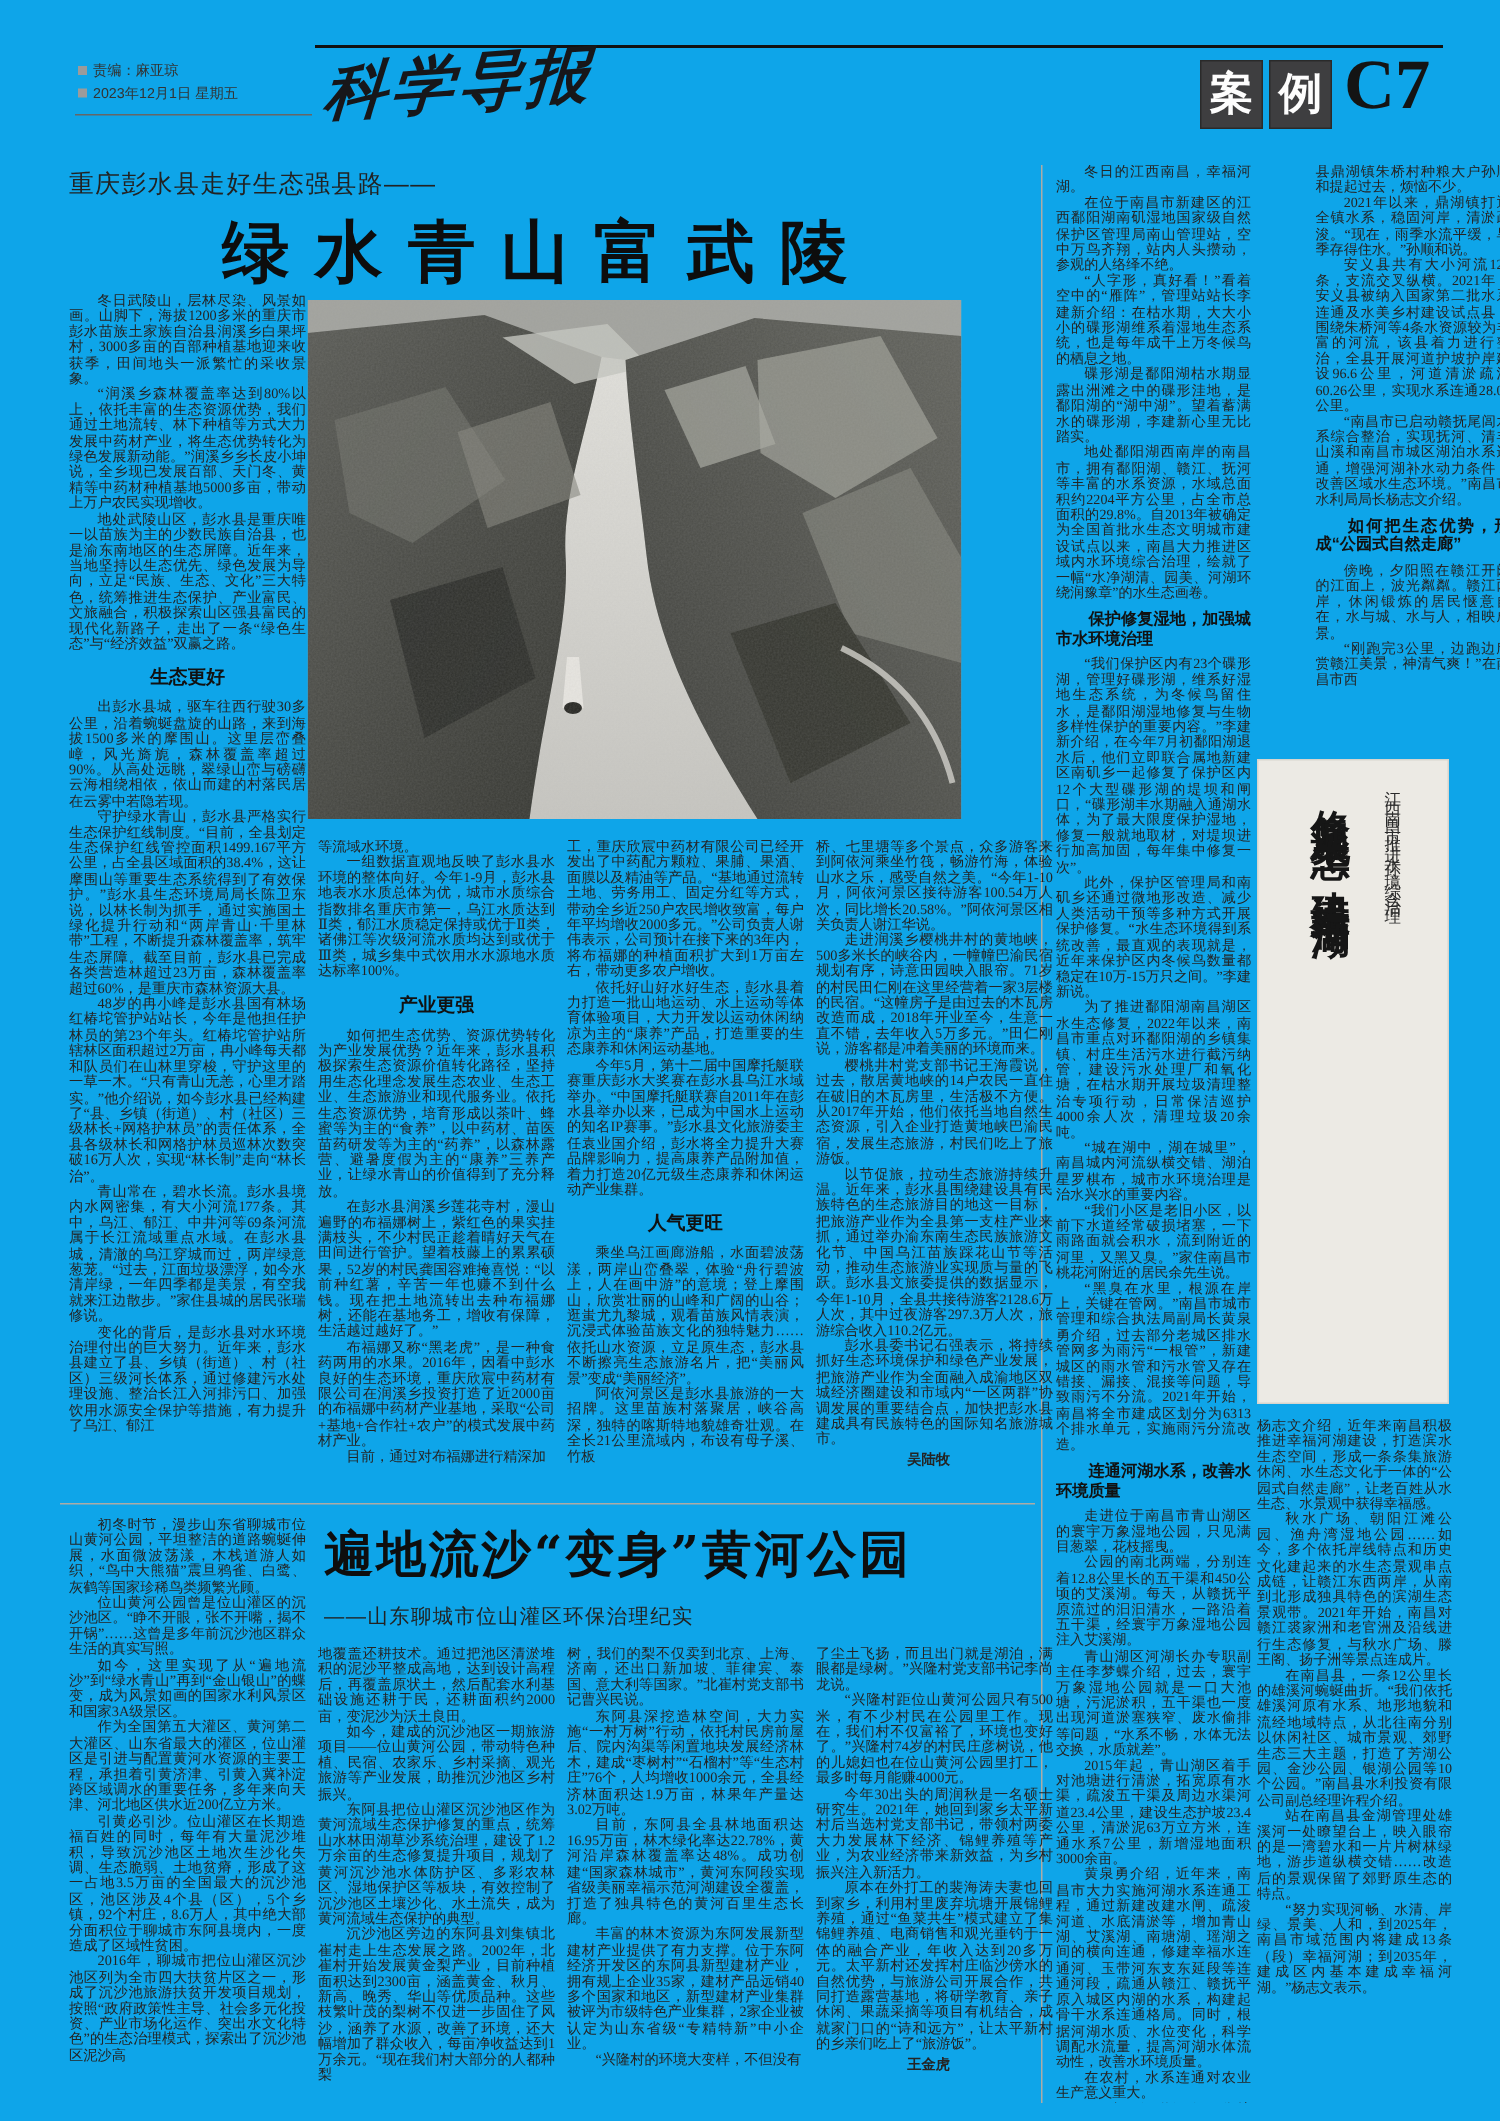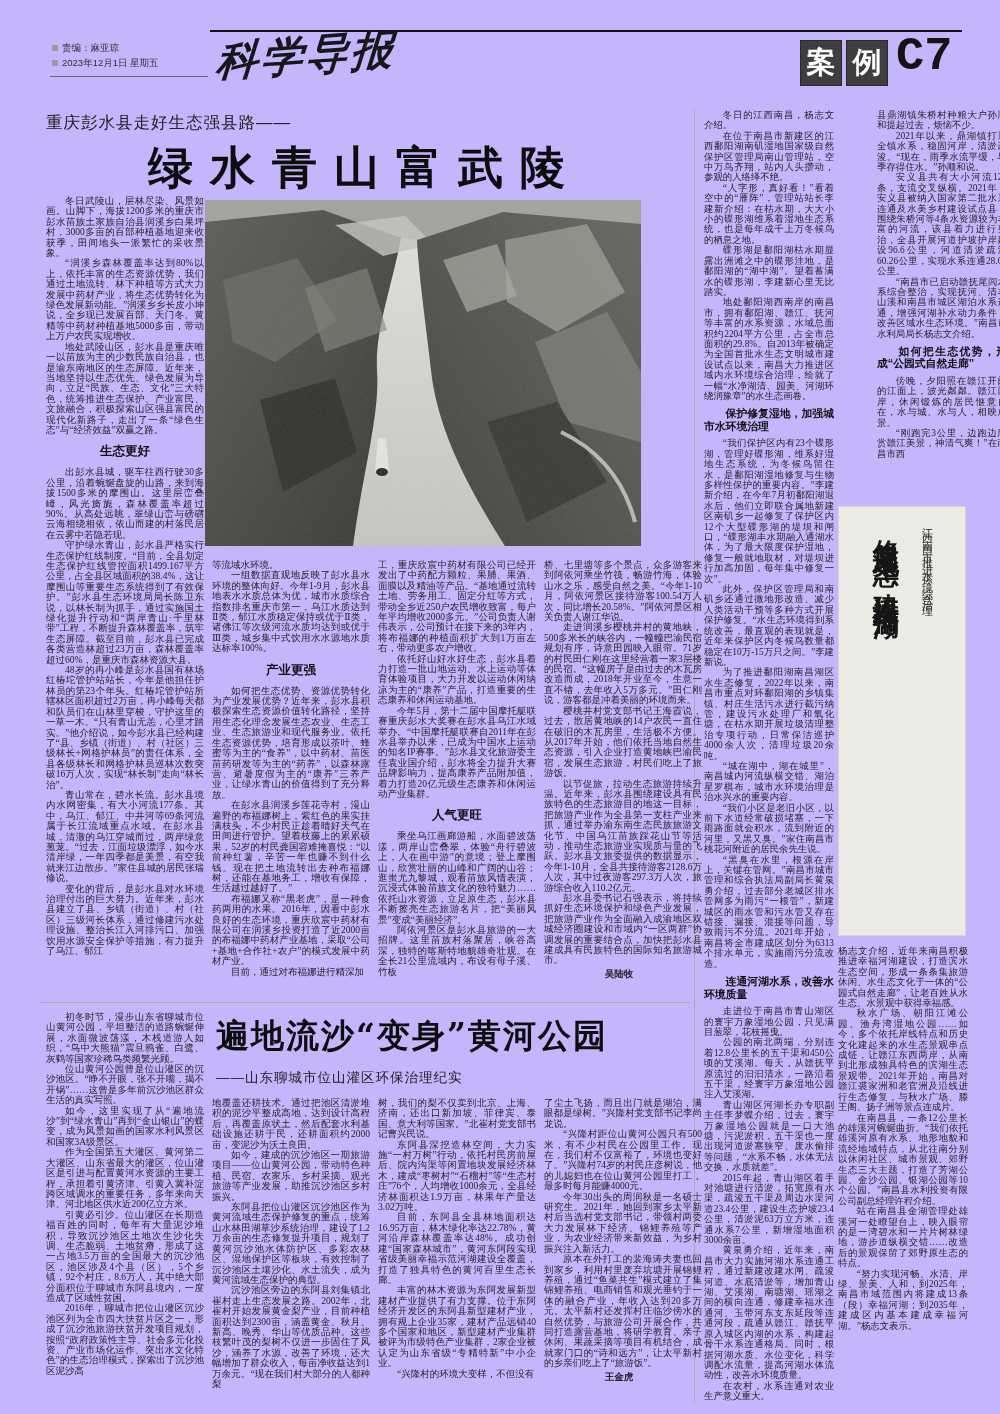--- a/index.html
+++ b/index.html
@@ -1,35 +1,35 @@
 <!DOCTYPE html>
 <html><head>
 <meta charset="utf-8">
 <style>
   * { margin:0; padding:0; box-sizing:border-box; }
   html,body { background:#9a9a9a; }
   body { font-family:"Liberation Serif","DejaVu Serif",serif; }
   .page { position:relative; width:1000px; height:1414px; margin:0 auto;
-          background:#c4b5fd; color:#1c1c1c; overflow:hidden;padding-left:24px; }
+          background:#0ea5e9; color:#1c1c1c; overflow:hidden;padding-left:24px; }
   .abs { position:absolute; }
 
   
   .top-rule { left:210px; top:30px; width:752px; height:2px; background:#111; }
   .ed-block { left:52px; top:40px; width:160px; font-family:"Liberation Sans","DejaVu Sans",sans-serif;
               font-size:9.5px; line-height:15px; color:#333; }
   .sq { display:inline-block; width:6px; height:6px; background:#9b9b9b; margin-right:4px; }
   .ed-rule { left:50px; top:76px; width:158px; height:1px; background:#666; }
   .masthead { left:216px; top:34px; font-family:"DejaVu Serif",serif; font-style:italic; font-weight:bold;
               font-size:42px; letter-spacing:3px; color:#17171a; transform:rotate(-4deg) skewX(-8deg);
               transform-origin:left center; }
   .sec-badges { left:800px; top:40px; display:flex; gap:4px; }
   .sec-box { width:42px; height:46px; background:#3e3e40; color:#fdfdfd; display:flex; align-items:center;
              justify-content:center; font-family:"Liberation Sans","DejaVu Sans",sans-serif;
              font-weight:bold; font-size:29px; border:1px solid #2a2a2a; }
-  .page-no { left:896px; top:30px; font-family:Liberation Mono, monospace; font-weight:bold; font-size:47px; color:#141414; }
+  .page-no { left:896px; top:30px; font-family:Liberation Serif, serif; font-weight:bold; font-size:47px; color:#141414; }
 
   
   .vrule { left:694px; top:110px; width:1px; height:1292px; background:#adaba5; }
   .hrule { left:40px; top:1002px; width:650px; height:1px; background:#adaba5; }
 
   
   .kicker { left:46px; top:112px; font-family:"Liberation Sans","DejaVu Sans",sans-serif;
             font-size:16.5px; color:#222; letter-spacing:1px; }
   .main-headline { left:40px; top:138px; width:650px; text-align:center;
             font-family:"Liberation Sans","DejaVu Sans",sans-serif; font-weight:900;
@@ -164,21 +164,21 @@
         <p class="para">走进润溪乡樱桃井村的黄地峡，500多米长的峡谷内，一幢幢巴渝民宿规划有序，诗意田园映入眼帘。71岁的村民田仁刚在这里经营着一家3层楼的民宿。“这幢房子是由过去的木瓦房改造而成，2018年开业至今，生意一直不错，去年收入5万多元。”田仁刚说，游客都是冲着美丽的环境而来。</p>
         <p class="para">樱桃井村党支部书记王海霞说，过去，散居黄地峡的14户农民一直住在破旧的木瓦房里，生活极不方便。从2017年开始，他们依托当地自然生态资源，引入企业打造黄地峡巴渝民宿，发展生态旅游，村民们吃上了旅游饭。</p>
         <p class="para">以节促旅，拉动生态旅游持续升温。近年来，彭水县围绕建设具有民族特色的生态旅游目的地这一目标，把旅游产业作为全县第一支柱产业来抓，通过举办渝东南生态民族旅游文化节、中国乌江苗族踩花山节等活动，推动生态旅游业实现质与量的飞跃。彭水县文旅委提供的数据显示，今年1-10月，全县共接待游客2128.6万人次，其中过夜游客297.3万人次，旅游综合收入110.2亿元。</p>
         <p class="para">彭水县委书记石强表示，将持续抓好生态环境保护和绿色产业发展，把旅游产业作为全面融入成渝地区双城经济圈建设和市域内“一区两群”协调发展的重要结合点，加快把彭水县建成具有民族特色的国际知名旅游城市。</p>
         <p class="byline">吴陆牧</p>
       </div>
   </section>
 
   <section>
     <div class="col col-n" style="left:704px; top:110px; width:130px; height:1292px;">
-        <p class="para">冬日的江西南昌，杨志文介绍。</p>
+        <p class="para">冬日的江西南昌，幸福河湖。</p>
         <p class="para">在位于南昌市新建区的江西鄱阳湖南矶湿地国家级自然保护区管理局南山管理站，空中万鸟齐翔，站内人头攒动，参观的人络绎不绝。</p>
         <p class="para">“人字形，真好看！”看着空中的“雁阵”，管理站站长李建新介绍：在枯水期，大大小小的碟形湖维系着湿地生态系统，也是每年成千上万冬候鸟的栖息之地。</p>
         <p class="para">碟形湖是鄱阳湖枯水期显露出洲滩之中的碟形洼地，是鄱阳湖的“湖中湖”。望着蓄满水的碟形湖，李建新心里无比踏实。</p>
         <p class="para">地处鄱阳湖西南岸的南昌市，拥有鄱阳湖、赣江、抚河等丰富的水系资源，水域总面积约2204平方公里，占全市总面积的29.8%。自2013年被确定为全国首批水生态文明城市建设试点以来，南昌大力推进区域内水环境综合治理，绘就了一幅“水净湖清、园美、河湖环绕润豫章”的水生态画卷。</p>
         <h3 class="subhead-r">保护修复湿地，加强城市水环境治理</h3>
         <p class="para">“我们保护区内有23个碟形湖，管理好碟形湖，维系好湿地生态系统，为冬候鸟留住水，是鄱阳湖湿地修复与生物多样性保护的重要内容。”李建新介绍，在今年7月初鄱阳湖退水后，他们立即联合属地新建区南矶乡一起修复了保护区内12个大型碟形湖的堤坝和闸口，“碟形湖丰水期融入通湖水体，为了最大限度保护湿地，修复一般就地取材，对堤坝进行加高加固，每年集中修复一次”。</p>
         <p class="para">此外，保护区管理局和南矶乡还通过微地形改造、减少人类活动干预等多种方式开展保护修复。“水生态环境得到系统改善，最直观的表现就是，近年来保护区内冬候鸟数量都稳定在10万-15万只之间。”李建新说。</p>
         <p class="para">为了推进鄱阳湖南昌湖区水生态修复，2022年以来，南昌市重点对环鄱阳湖的乡镇集镇、村庄生活污水进行截污纳管，建设污水处理厂和氧化塘，在枯水期开展垃圾清理整治专项行动，日常保洁巡护4000余人次，清理垃圾20余吨。</p>
         <p class="para">“城在湖中，湖在城里”，南昌城内河流纵横交错、湖泊星罗棋布，城市水环境治理是治水兴水的重要内容。</p>
         <p class="para">“我们小区是老旧小区，以前下水道经常破损堵塞，一下雨路面就会积水，流到附近的河里，又黑又臭。”家住南昌市桃花河附近的居民余先生说。</p>

